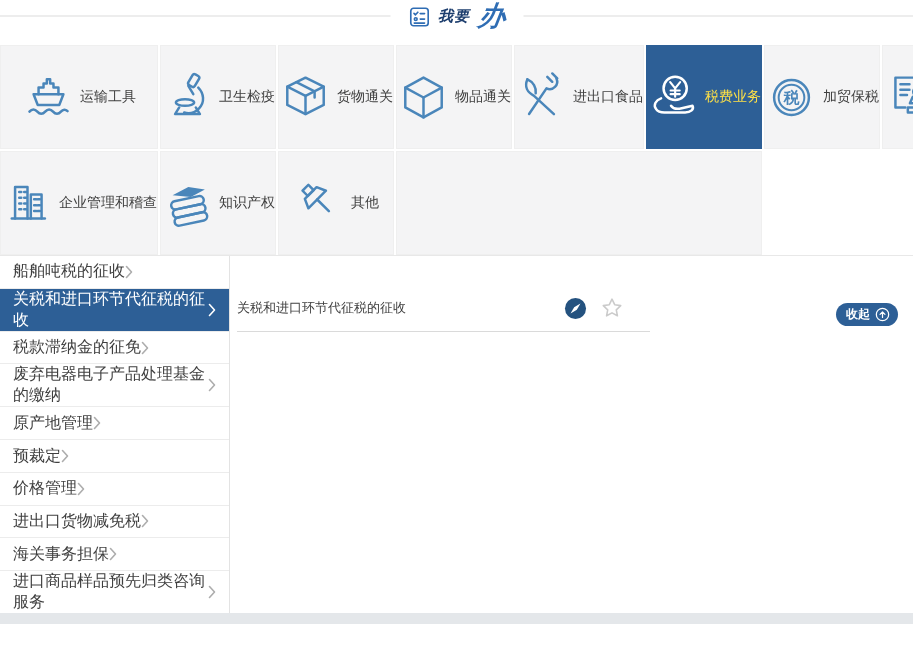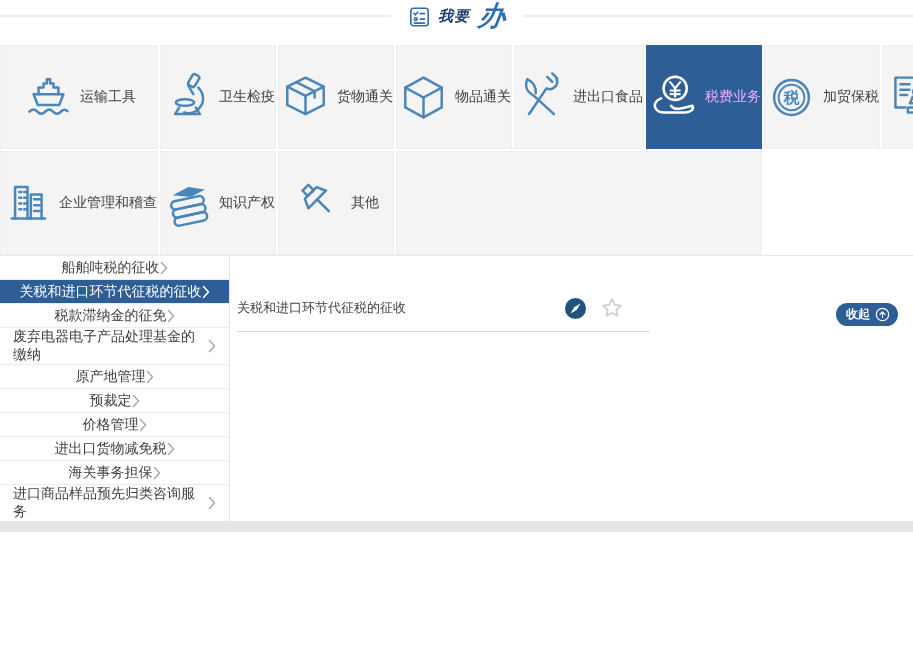--- a/index.html
+++ b/index.html
@@ -1,42 +1,42 @@
 <!DOCTYPE html>
 <html><head>
 <meta charset="utf-8">
 <style>
   * { box-sizing: border-box; margin: 0; padding: 0; }
   html,body { width:913px; height:646px; overflow:hidden; background:#fff;
     font-family:"Liberation Sans","DejaVu Sans",sans-serif; }
-  .page { width:913px; height:532px; display:flex; flex-direction:column; }
+  .page { width:913px; height:624px; display:flex; flex-direction:column; }
 
   
   .header { height:45px; position:relative; flex:0 0 45px; }
   .header-divider { position:absolute; left:0; right:0; top:15px; height:2px; background:#ededed; }
   .header-badge { position:absolute; left:50%; top:3px; transform:translateX(-50%);
     background:#fff; padding:0 18px; display:flex; align-items:center; gap:8px; z-index:2; }
   .brand-prefix { font-style:italic; font-weight:bold; color:var(--header-navy,#1d3e6e); font-size:15px; letter-spacing:1px; }
   .brand-suffix { font-style:italic; font-weight:bold; color:var(--header-blue,#2f6db4); font-size:27px; line-height:1; transform:skewX(-8deg); }
 
   
   .grid { display:grid; grid-template-columns:repeat(8,1fr); grid-auto-rows:104px; gap:2px; background:#fff; flex:0 0 210px; }
   .tile { background:var(--tile-bg,#f4f4f5); border:1px solid #efefef; color:var(--icon-blue,#4a86ba);
     display:flex; flex-direction:row; align-items:center; justify-content:center; gap:5px; cursor:pointer; }
   .tile svg { width:53px; height:53px; display:block; }
   .tile .label { font-size:14px; color:#3f3f3f; white-space:nowrap; }
   .tile.selected { background:var(--accent,#2d5f96); border-color:var(--accent,#2d5f96); color:#fff; }
-  .tile.selected .label { color:#f0abfc; }
+  .tile.selected .label { color:#fde047; }
   .grid-filler { grid-column:span 3; background:var(--tile-bg,#f4f4f5); border:1px solid #efefef; }
 
   
   .panel { flex:1; display:flex; border-top:1px solid #e8e8e8; min-height:0; }
   .sidebar { width:230px; flex:0 0 230px; background:#fff; border-right:1px solid #e3e3e3; display:flex; flex-direction:column; }
-  .side-item { flex:1; display:flex; align-items:center; justify-content:center;
-    padding:0 13px; border-bottom:1px solid #ececec; font-size:14px; color:#3f3f3f; cursor:pointer; }
+  .side-item { flex:1; display:flex; align-items:center; justify-content:flex-start;
+    padding:0 13px; border-bottom:1px solid #ececec; font-size:16px; color:#3f3f3f; cursor:pointer; }
   .side-item:last-child { border-bottom:none; }
   .side-item .chev { color:#adadad; display:flex; }
   .side-item.selected { background:var(--accent,#2d5f96); color:#fff; }
   .side-item.selected .chev { color:#fff; }
 
   .content { flex:1; background:#fff; padding:40px 0 0 7px; }
   .title-row { display:flex; align-items:center; }
   .title-block { width:413px; display:flex; align-items:center; border-bottom:1px solid #dadada; padding:0 0 11px 0; }
   .content-title { font-size:13px; color:#3f3f3f; }
   .title-icons { margin-left:auto; display:flex; align-items:center; gap:13px; padding-right:26px; }

